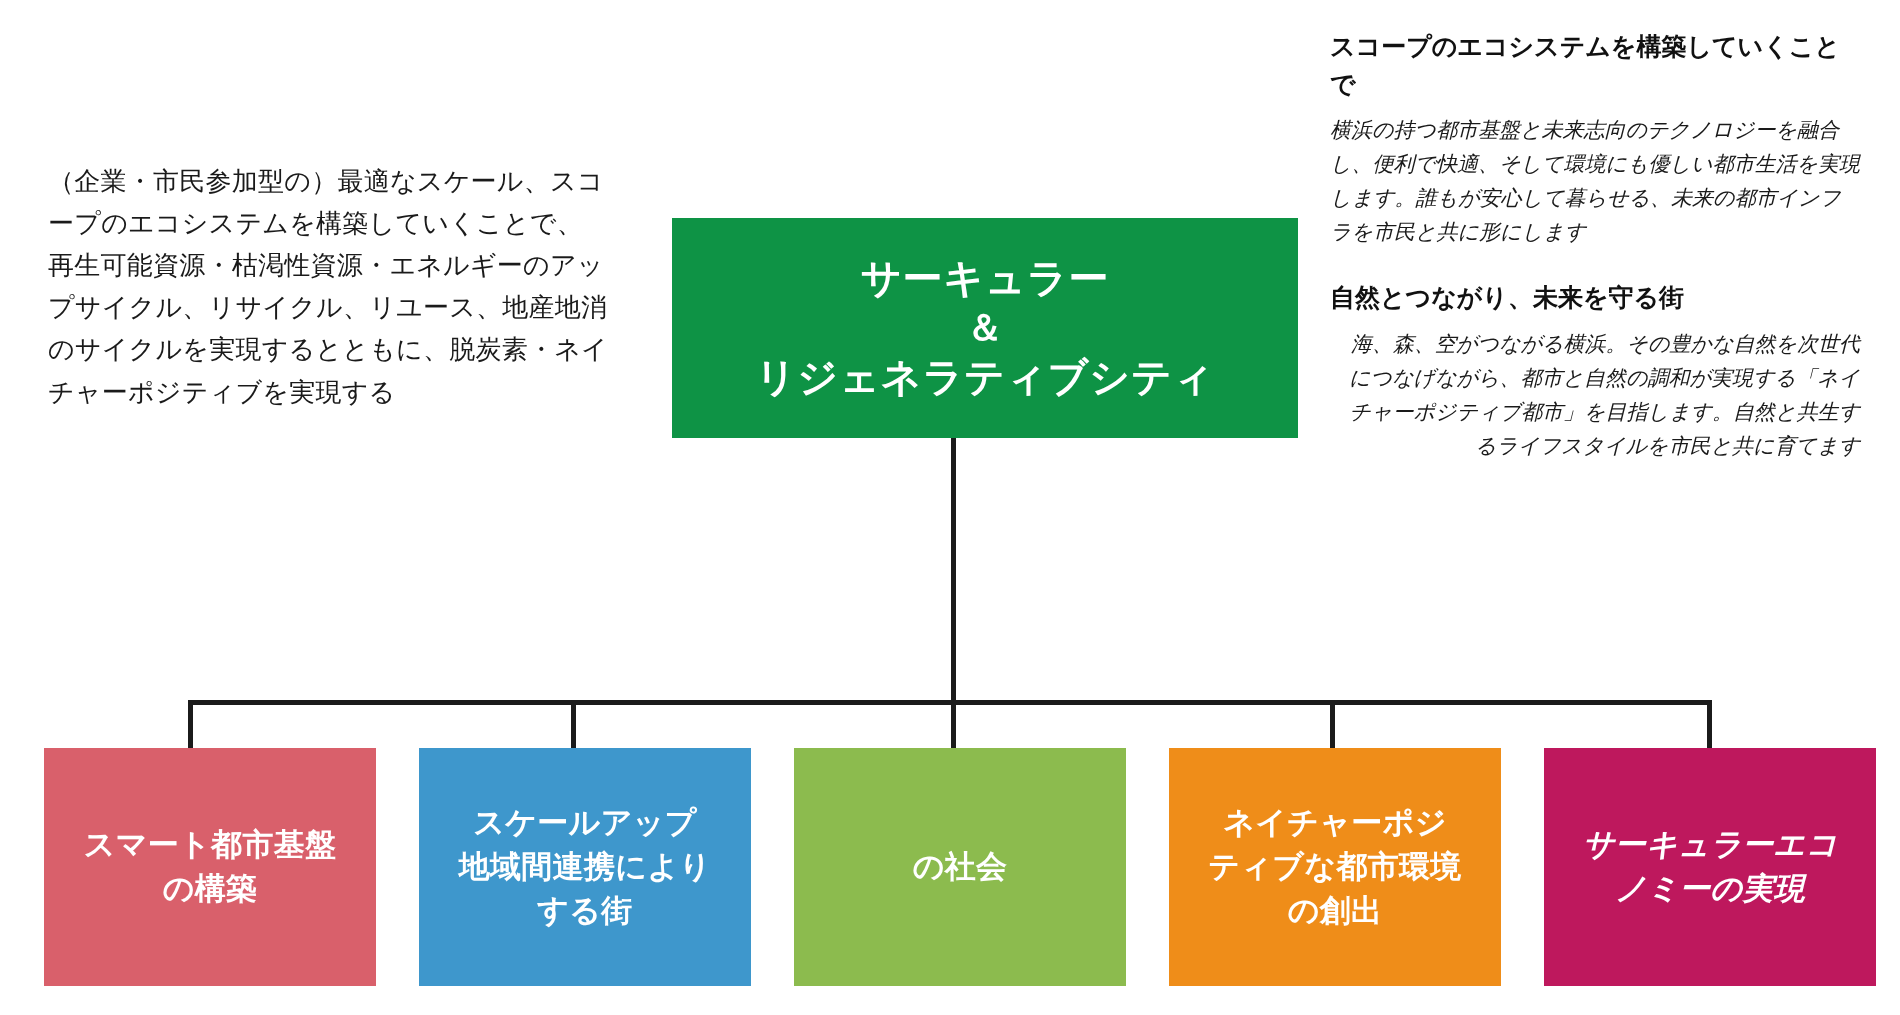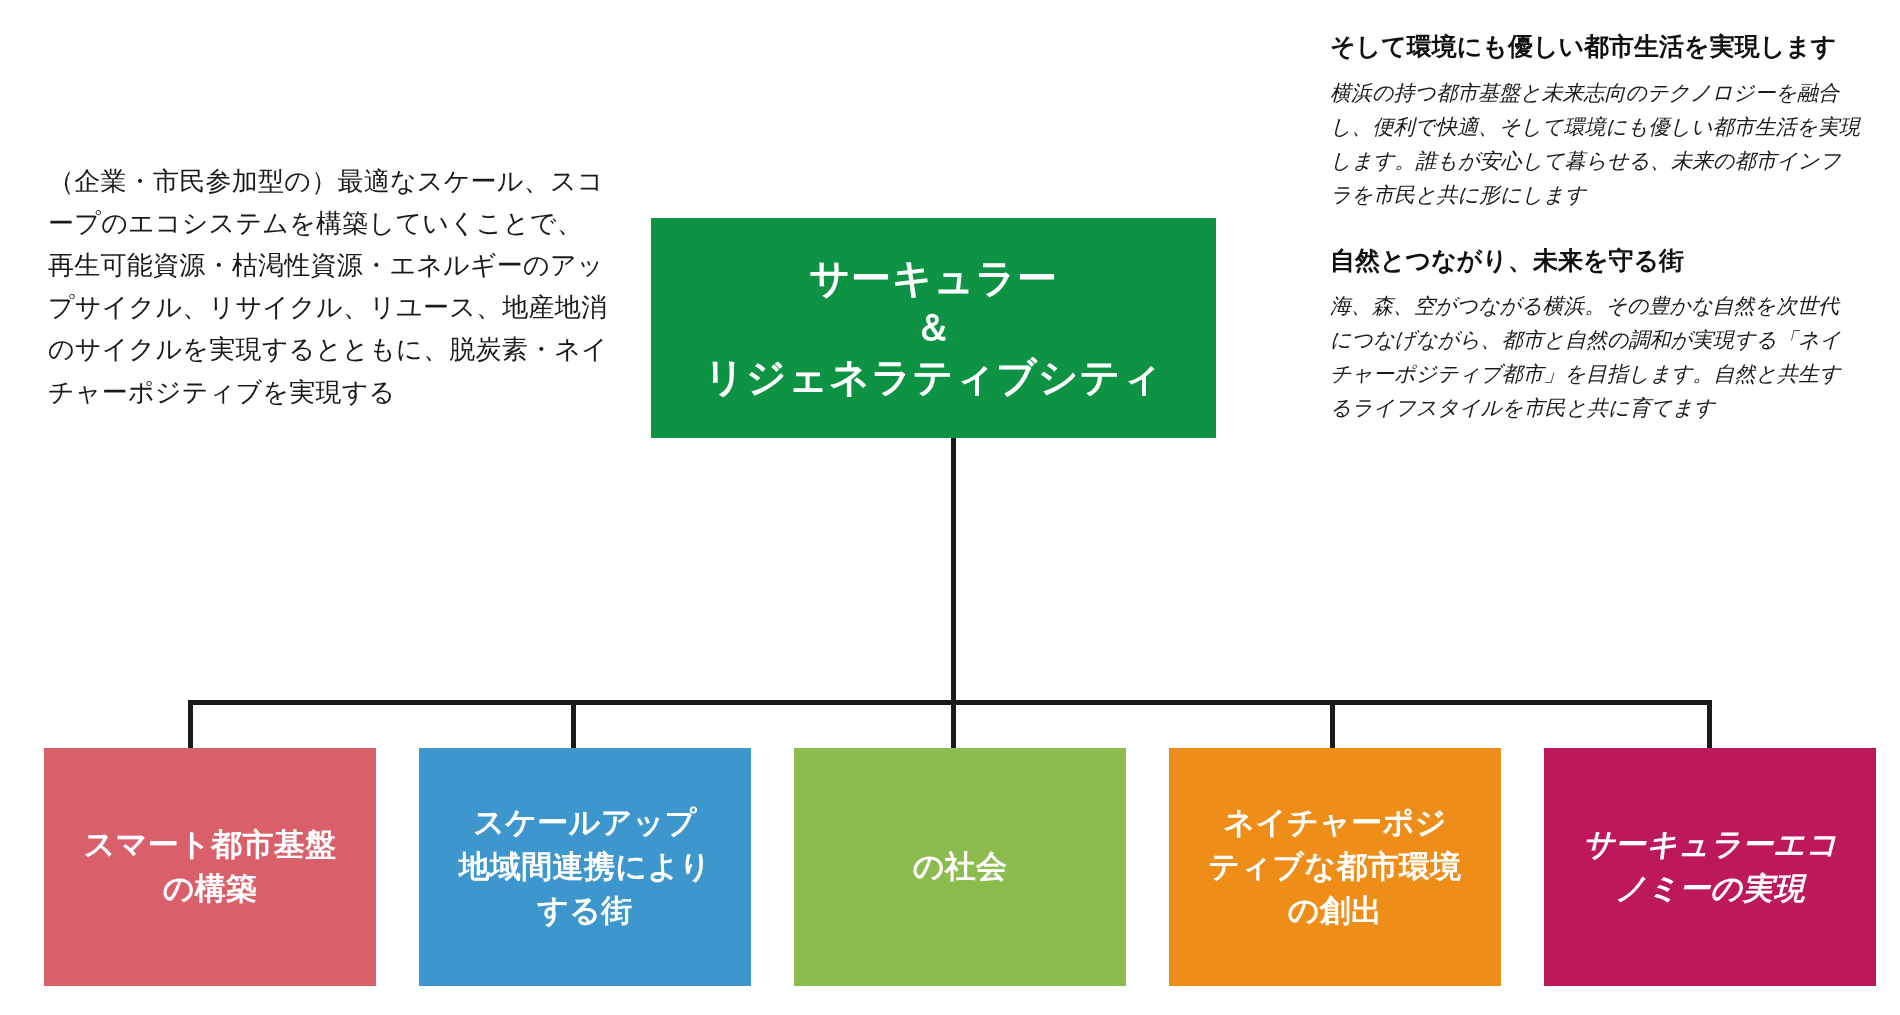--- a/index.html
+++ b/index.html
@@ -43,28 +43,28 @@
     color: #111111;
     margin: 0 0 10px 0;
   }
   .right-body {
     font-size: 21px;
     line-height: 1.62;
     color: #1a1a1a;
     margin: 0 0 30px 0;
     font-style: italic;
   }
-  .right-body.last { margin-bottom: 16px; }
+  .right-body.last { margin-bottom: 16px; text-align: right; }
 
   
   #root-node {
     position: absolute;
-    left: 651px;
+    left: 672px;
     top: 218px;
-    width: 565px;
+    width: 626px;
     height: 220px;
     background: #0e9345;
     display: flex;
     flex-direction: column;
     align-items: center;
     justify-content: center;
     box-sizing: border-box;
   }
   #root-node .root-line {
     color: #ffffff;
@@ -133,21 +133,21 @@
     text-align: center;
     letter-spacing: 0.01em;
   }
 </style>
 </head>
 <body>
 
 <div id="left-description">（企業・市民参加型の）最適なスケール、スコープのエコシステムを構築していくことで、再生可能資源・枯渇性資源・エネルギーのアップサイクル、リサイクル、リユース、地産地消のサイクルを実現するとともに、脱炭素・ネイチャーポジティブを実現する</div>
 
 <div id="right-column">
-  <h2 class="right-heading">そして環境にも優しい都市生活を実現します</h2>
+  <h2 class="right-heading">スコープのエコシステムを構築していくことで</h2>
   <p class="right-body">横浜の持つ都市基盤と未来志向のテクノロジーを融合し、便利で快適、そして環境にも優しい都市生活を実現します。誰もが安心して暮らせる、未来の都市インフラを市民と共に形にします</p>
   <h2 class="right-heading">自然とつながり、未来を守る街</h2>
   <p class="right-body last">海、森、空がつながる横浜。その豊かな自然を次世代につなげながら、都市と自然の調和が実現する「ネイチャーポジティブ都市」を目指します。自然と共生するライフスタイルを市民と共に育てます</p>
 </div>
 
 <div id="root-node" style="background: rgb(14, 147, 69);">
   <div class="root-line">サーキュラー</div>
   <div class="root-line amp">＆</div>
   <div class="root-line">リジェネラティブシティ</div>
 </div>

